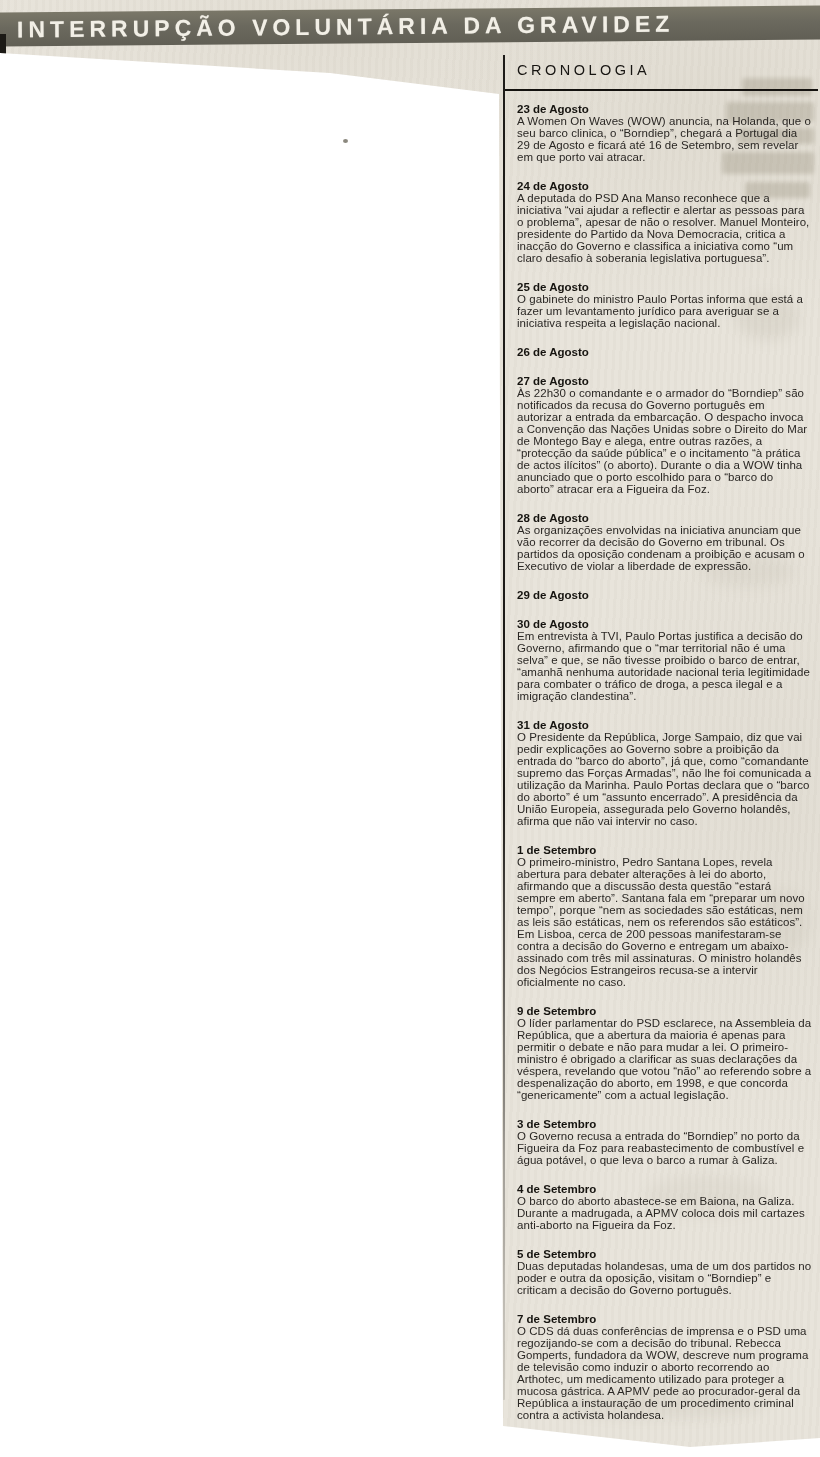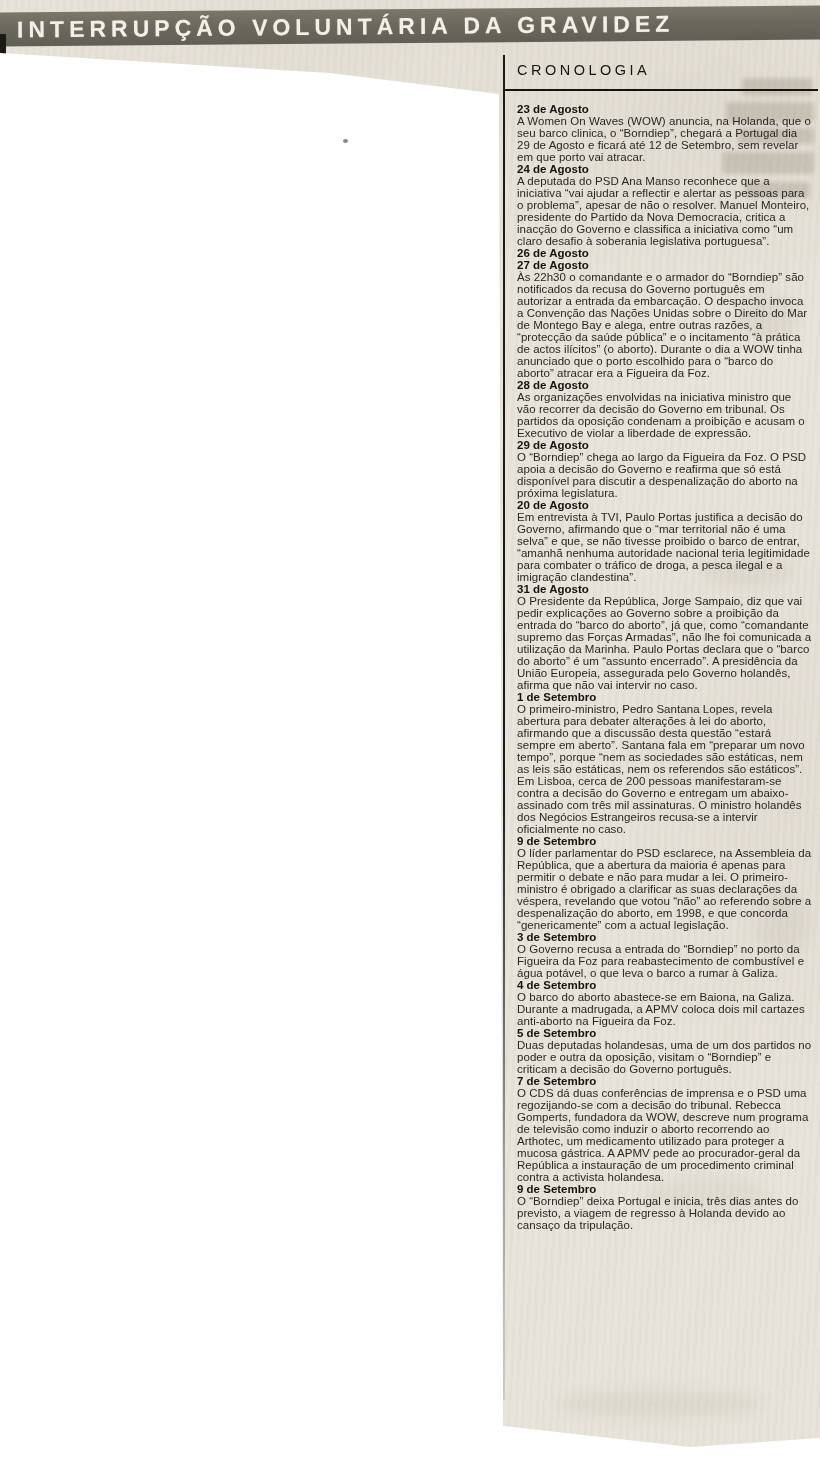--- a/index.html
+++ b/index.html
@@ -43,21 +43,21 @@
   .chron-title{
     position:absolute;left:517px;top:62px;width:300px;
     font-size:14.5px;font-weight:400;letter-spacing:3.5px;color:#171512;
   }
   .chron-title-rule{
     position:absolute;left:505px;top:89px;width:313px;height:2px;background:#14120f;
   }
   .entries{
     position:absolute;left:517px;top:103px;width:296px;
   }
-  .entry + .entry{margin-top:0;}
+  .entry + .entry{margin-top:17px;}
   .entry-date{
     font-size:11.5px;line-height:12px;font-weight:700;color:#15130f;display:block;
   }
   .entry-text{
     font-size:11.5px;line-height:12px;color:#2a2724;display:block;
     letter-spacing:0.05px;
   }
   .ghost{position:absolute;pointer-events:none;}
   .ghost-bar{
     background:#8d8672;border-radius:3px;filter:blur(2px);
@@ -91,50 +91,53 @@
   <div class="smudge" style="left:555px;top:1390px;width:210px;height:28px;opacity:0.10;"></div>
 
   <div class="col-rule"></div>
 
   <div class="chron-title">CRONOLOGIA</div>
   <div class="chron-title-rule"></div>
 
   <div class="entries">
   <div class="entry">
     <span class="entry-date">23 de Agosto</span>
-    <span class="entry-text">A Women On Waves (WOW) anuncia, na Holanda, que o seu barco clinica, o “Borndiep”, chegará a Portugal dia 29 de Agosto e ficará até 12 de Setembro, sem revelar em que porto vai atracar.</span>
+    <span class="entry-text">A Women On Waves (WOW) anuncia, na Holanda, que o seu barco clinica, o “Borndiep”, chegará a Portugal dia 29 de Agosto e ficará até 16 de Setembro, sem revelar em que porto vai atracar.</span>
   </div>
 
   <div class="entry">
     <span class="entry-date">24 de Agosto</span>
     <span class="entry-text">A deputada do PSD Ana Manso reconhece que a iniciativa “vai ajudar a reflectir e alertar as pessoas para o problema”, apesar de não o resolver. Manuel Monteiro, presidente do Partido da Nova Democracia, critica a inacção do Governo e classifica a iniciativa como “um claro desafio à soberania legislativa portuguesa”.</span>
   </div>
 
+  <div class="entry">
+    <span class="entry-date">25 de Agosto</span>
+    <span class="entry-text">O gabinete do ministro Paulo Portas informa que está a fazer um levantamento jurídico para averiguar se a iniciativa respeita a legislação nacional.</span>
+  </div>
 
   <div class="entry">
     <span class="entry-date">26 de Agosto</span>
   </div>
 
   <div class="entry">
     <span class="entry-date">27 de Agosto</span>
     <span class="entry-text">Às 22h30 o comandante e o armador do “Borndiep” são notificados da recusa do Governo português em autorizar a entrada da embarcação. O despacho invoca a Convenção das Nações Unidas sobre o Direito do Mar de Montego Bay e alega, entre outras razões, a “protecção da saúde pública” e o incitamento “à prática de actos ilícitos” (o aborto). Durante o dia a WOW tinha anunciado que o porto escolhido para o “barco do aborto” atracar era a Figueira da Foz.</span>
   </div>
 
   <div class="entry">
     <span class="entry-date">28 de Agosto</span>
-    <span class="entry-text">As organizações envolvidas na iniciativa ministro que vão recorrer da decisão do Governo em tribunal. Os partidos da oposição condenam a proibição e acusam o Executivo de violar a liberdade de expressão.</span>
+    <span class="entry-text">As organizações envolvidas na iniciativa anunciam que vão recorrer da decisão do Governo em tribunal. Os partidos da oposição condenam a proibição e acusam o Executivo de violar a liberdade de expressão.</span>
   </div>
 
   <div class="entry">
     <span class="entry-date">29 de Agosto</span>
-    <span class="entry-text">O “Borndiep” chega ao largo da Figueira da Foz. O PSD apoia a decisão do Governo e reafirma que só está disponível para discutir a despenalização do aborto na próxima legislatura.</span>
   </div>
 
   <div class="entry">
-    <span class="entry-date">20 de Agosto</span>
+    <span class="entry-date">30 de Agosto</span>
     <span class="entry-text">Em entrevista à TVI, Paulo Portas justifica a decisão do Governo, afirmando que o “mar territorial não é uma selva” e que, se não tivesse proibido o barco de entrar, “amanhã nenhuma autoridade nacional teria legitimidade para combater o tráfico de droga, a pesca ilegal e a imigração clandestina”.</span>
   </div>
 
   <div class="entry">
     <span class="entry-date">31 de Agosto</span>
     <span class="entry-text">O Presidente da República, Jorge Sampaio, diz que vai pedir explicações ao Governo sobre a proibição da entrada do “barco do aborto”, já que, como “comandante supremo das Forças Armadas”, não lhe foi comunicada a utilização da Marinha. Paulo Portas declara que o “barco do aborto” é um “assunto encerrado”. A presidência da União Europeia, assegurada pelo Governo holandês, afirma que não vai intervir no caso.</span>
   </div>
 
   <div class="entry">
     <span class="entry-date">1 de Setembro</span>

